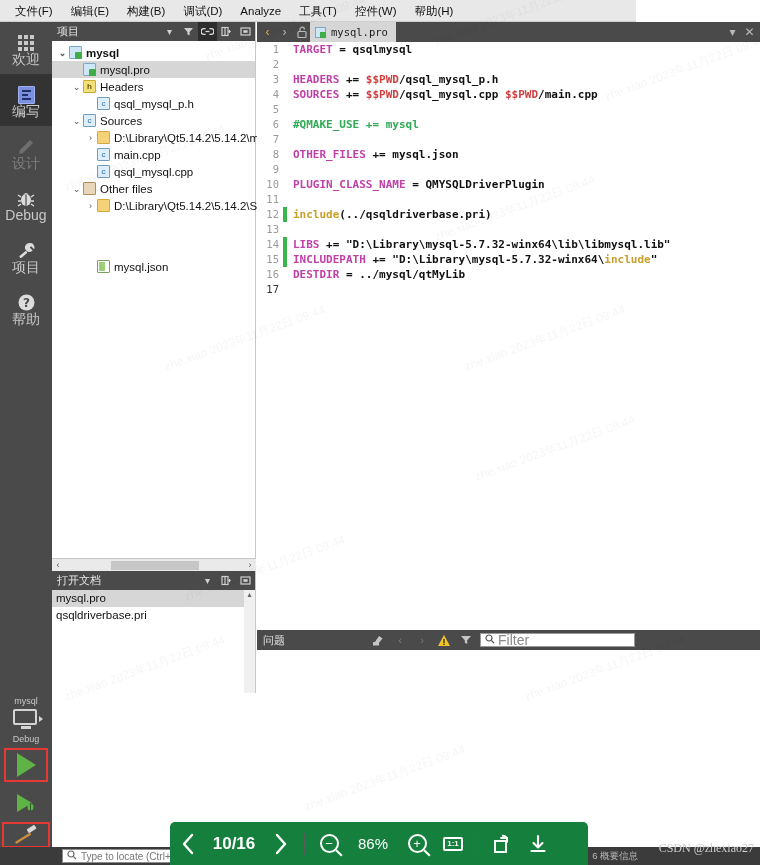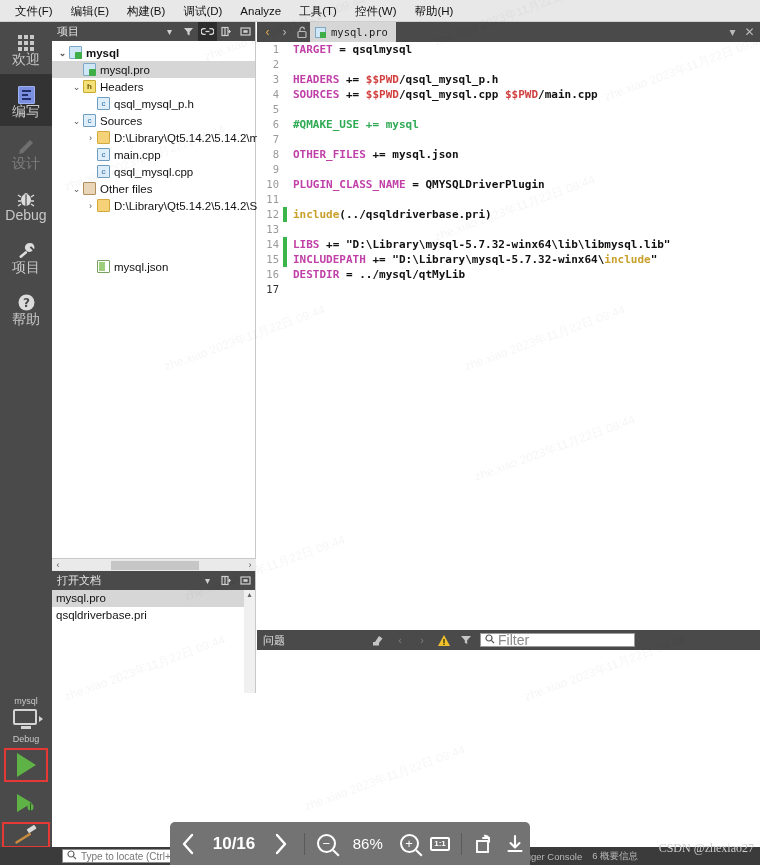--- a/index.html
+++ b/index.html
@@ -1,21 +1,21 @@
 <!DOCTYPE html>
 <html><head>
 <meta charset="utf-8">
 <style>
   * { box-sizing: border-box; margin:0; padding:0; }
   html,body { width:760px; height:865px; overflow:hidden; background:#ffffff;
     font-family:"Liberation Sans", sans-serif; }
   #app { position:relative; width:760px; height:865px; overflow:hidden; }
 
   
-  .menubar { position:absolute; left:0; top:0; width:760px; height:22px;
+  .menubar { position:absolute; left:0; top:0; width:636px; height:22px;
     background:#e8e8e8; border-bottom:1px solid #cfcfcf; display:flex;
     align-items:center; padding-left:6px; }
   .menubar .mi { font-size:11.5px; color:#111; padding:0 9px; line-height:22px;
     white-space:nowrap; cursor:default; }
 
   
   .modebar { position:absolute; left:0; top:22px; width:52px; height:843px;
     background:#4a4a4a; }
   .mode-item { width:52px; height:52px; display:flex; flex-direction:column;
     align-items:center; justify-content:center; color:#c8c8c8; font-size:9px;
@@ -154,22 +154,22 @@
   
   .statusbar { position:absolute; left:0; bottom:0; width:760px; height:18px;
     background:#3b3b3b; display:flex; align-items:center; color:#c4c4c4;
     font-size:10px; }
   .locate { width:150px; height:14px; background:#ffffff; border:1px solid #8d8d8d;
     margin-left:62px; display:flex; align-items:center; gap:4px; padding-left:4px;
     color:#777; font-size:10px; }
   .sb-item { margin-left:10px; white-space:nowrap; font-size:9.5px; color:#b8b8b8; }
 
   
-  .viewer { position:absolute; left:170px; bottom:0px; width:360px; height:43px;
-    background:#737373; border-radius:5px 5px 0 0; display:flex; align-items:center;
+  .viewer { position:absolute; left:170px; bottom:0px; width:418px; height:43px;
+    background:#15803d; border-radius:5px 5px 0 0; display:flex; align-items:center;
     color:#ffffff; }
   .v-grp { display:flex; align-items:center; }
   .v-btn { width:36px; height:43px; display:flex; align-items:center;
     justify-content:center; font-size:19px; color:#ffffff; }
   .v-num { font-size:17px; font-weight:bold; min-width:56px; text-align:center; }
   .v-sep { width:1px; height:22px; background:#5a5a5a; margin:0 6px; }
   .v-zoom { font-size:15px; font-weight:normal; min-width:52px; text-align:center; }
   .v-sq { width:20px; height:14px; border:2px solid #fff; border-radius:2px;
     font-size:8px; display:flex; align-items:center; justify-content:center;
     font-weight:bold; }

